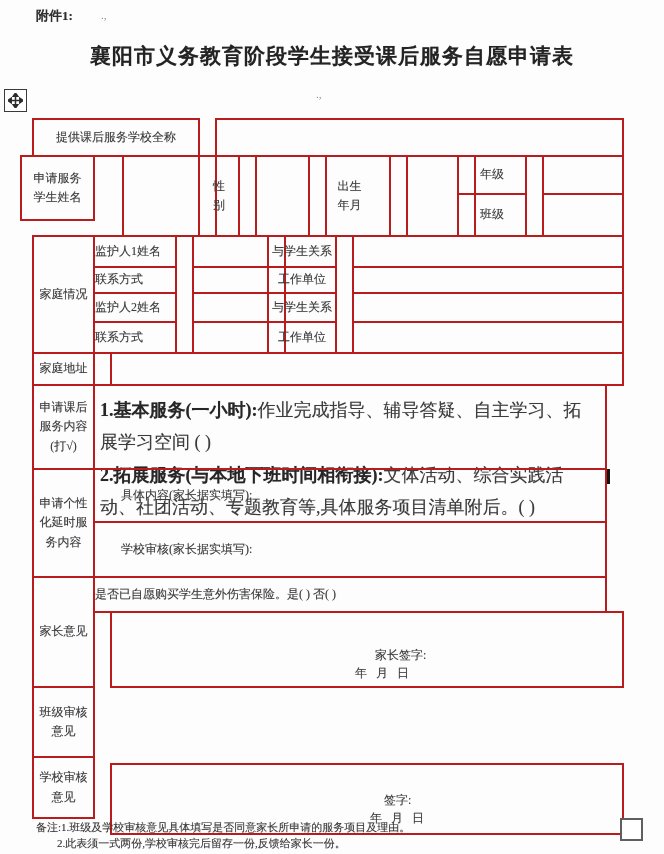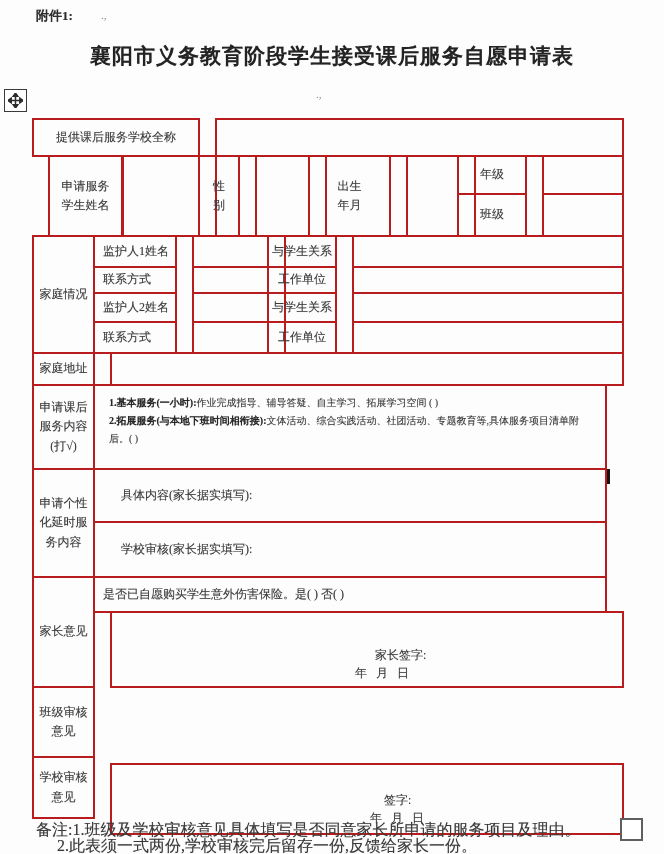--- a/index.html
+++ b/index.html
@@ -12,27 +12,27 @@
   .attach{position:absolute; left:36px; top:7px; font-size:13px; font-weight:bold; color:#2e2e2e;text-align:right;}
   .title{position:absolute; left:0; top:42px; width:100%; text-align:center;
          font-size:21px; font-weight:bold; letter-spacing:1px; color:#232323;}
   .mark{position:absolute; font-size:11px; color:#8a8a8a; text-shadow:none;}
   .handle{position:absolute; left:4px; top:89px; width:21px; height:21px;
           border:1.5px solid #3a3a3a; background:#fff; display:flex; align-items:center; justify-content:center;}
   .cell{position:absolute; box-sizing:border-box; border:2px solid #b91c1c;
         display:flex; align-items:center; justify-content:center;
         font-size:12px; line-height:1.6; text-align:center; white-space:pre-line;}
   .cell.blank{background:transparent;margin-left:17px;}
-  .cell.lft{justify-content:flex-start; text-align:center; padding-left:8px;}
+  .cell.lft{justify-content:flex-start; text-align:center; }
   .cell.topleft{align-items:center; justify-content:flex-start; text-align:left; padding:5px 26px;}
-  .svc{display:block; padding:8px 10px 6px 14px; font-size:10px; line-height:1.8; text-align:left; white-space:normal;}
+  .svc{display:block; padding:8px 10px 6px 5px; font-size:18px; line-height:1.8; text-align:left; white-space:normal;}
   .svc b{color:#262626;}
   .rel{position:relative;}
   .sig{position:absolute; font-size:12px; white-space:pre; color:#3c3c3c;}
-  .note{position:absolute; font-size:16px; color:#3a3a3a; white-space:pre;}
+  .note{position:absolute; font-size:11px; color:#3a3a3a; white-space:pre;}
   .cursorbar{position:absolute; left:607px; top:469px; width:3px; height:15px; background:#141414;}
   .checkbox{position:absolute; left:620px; top:818px; width:19px; height:19px;
             border:2px solid #5f5f5f; background:#fff;}
 </style>
 </head>
 <body>
 
 <div class="page">
 
   <div class="attach">附件1:</div>
@@ -54,21 +54,21 @@
     </svg>
   </div>
 
   <div class="cursorbar"></div>
 
   <div>
 
     <div class="cell" style="left:32px;top:118px;width:168px;height:39px;">提供课后服务学校全称</div>
     <div class="cell blank" style="left:198px;top:118px;width:409px;height:39px;"></div>
 
-    <div class="cell" style="left:48px;top:155px;width:75px;height:82px;">申请服务
+    <div class="cell" style="left:20px;top:155px;width:75px;height:66px;">申请服务
 学生姓名</div>
     <div class="cell blank" style="left:105px;top:155px;width:95px;height:82px;"></div>
     <div class="cell" style="left:198px;top:155px;width:42px;height:82px;">性
 别</div>
     <div class="cell blank" style="left:238px;top:155px;width:72px;height:82px;"></div>
     <div class="cell" style="left:308px;top:155px;width:83px;height:82px;">出生
 年月</div>
     <div class="cell blank" style="left:389px;top:155px;width:70px;height:82px;"></div>
     <div class="cell" style="left:457px;top:155px;width:70px;height:40px;">年级</div>
     <div class="cell blank" style="left:525px;top:155px;width:82px;height:40px;"></div>

